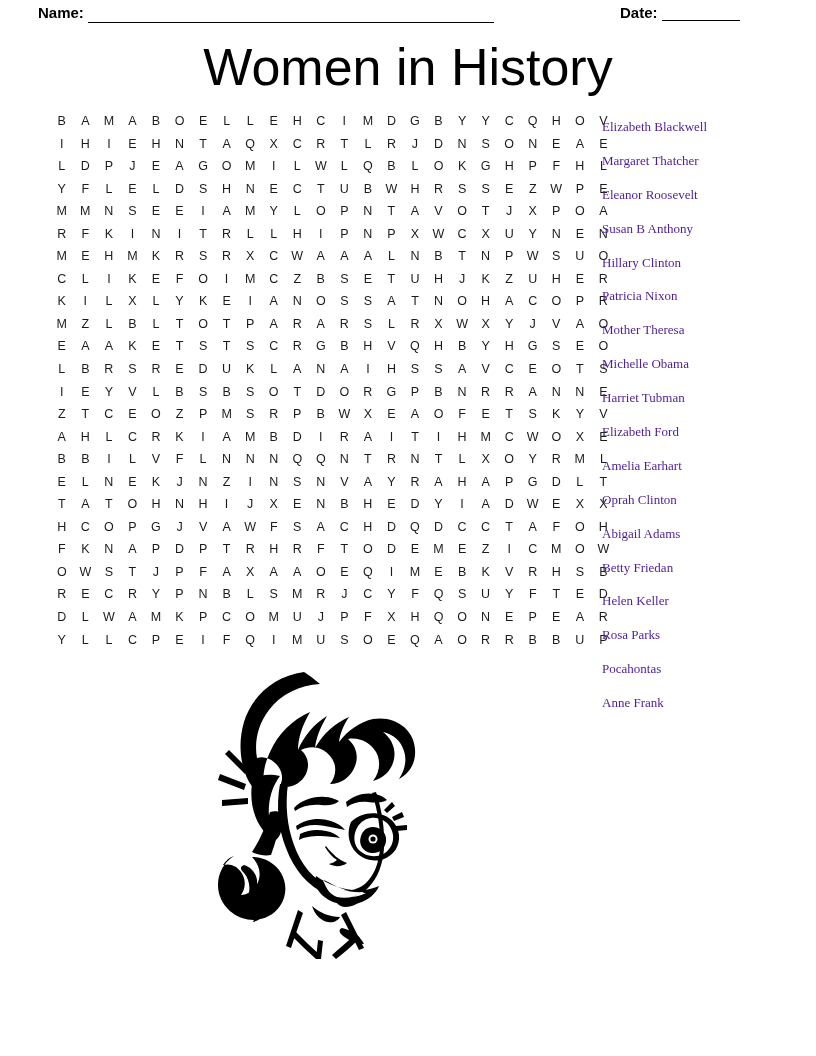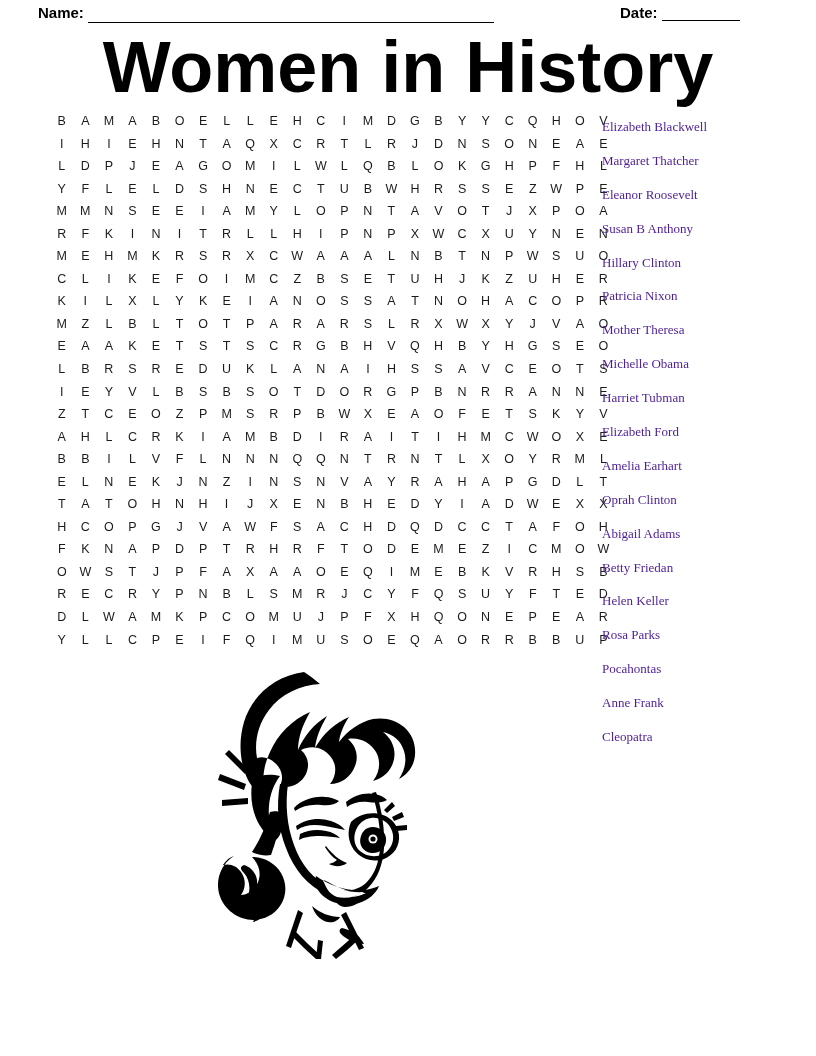--- a/index.html
+++ b/index.html
@@ -60,22 +60,22 @@
   #date-rule { width: 78px; }
 
   
   #puzzle-title {
     position: absolute;
     left: 0;
     top: 38px;
     width: 816px;
     text-align: center;
     font-family: "Liberation Sans", sans-serif;
-    font-size: 72px;
-    font-weight: 700;
+    font-size: 52px;
+    font-weight: 400;
     line-height: 58px;
     letter-spacing: 0px;
   }
 
   
   #letter-grid {
     position: absolute;
     left: 50px;
     top: 110px;
     display: flex;
@@ -778,21 +778,20 @@
     <div class="word-item">Harriet Tubman</div>
     <div class="word-item">Elizabeth Ford</div>
     <div class="word-item">Amelia Earhart</div>
     <div class="word-item">Oprah Clinton</div>
     <div class="word-item">Abigail Adams</div>
     <div class="word-item">Betty Friedan</div>
     <div class="word-item">Helen Keller</div>
     <div class="word-item">Rosa Parks</div>
     <div class="word-item">Pocahontas</div>
     <div class="word-item">Anne Frank</div>
-    <div class="word-item">Cleopatra</div>
   </div>
 
 <div id="illustration">
   <svg viewBox="0 0 240 300" xmlns="http://www.w3.org/2000/svg" aria-hidden="true">
     <g fill="#000000" fill-rule="evenodd">
 
       <path d="M108 12 C78 16 56 36 48 62 C42 82 44 104 52 120
                C56 128 62 132 68 131 C66 118 68 104 74 92
                C82 74 96 60 114 52 C106 66 102 78 102 90
                C108 76 118 64 131 56 C124 68 120 78 119 88

